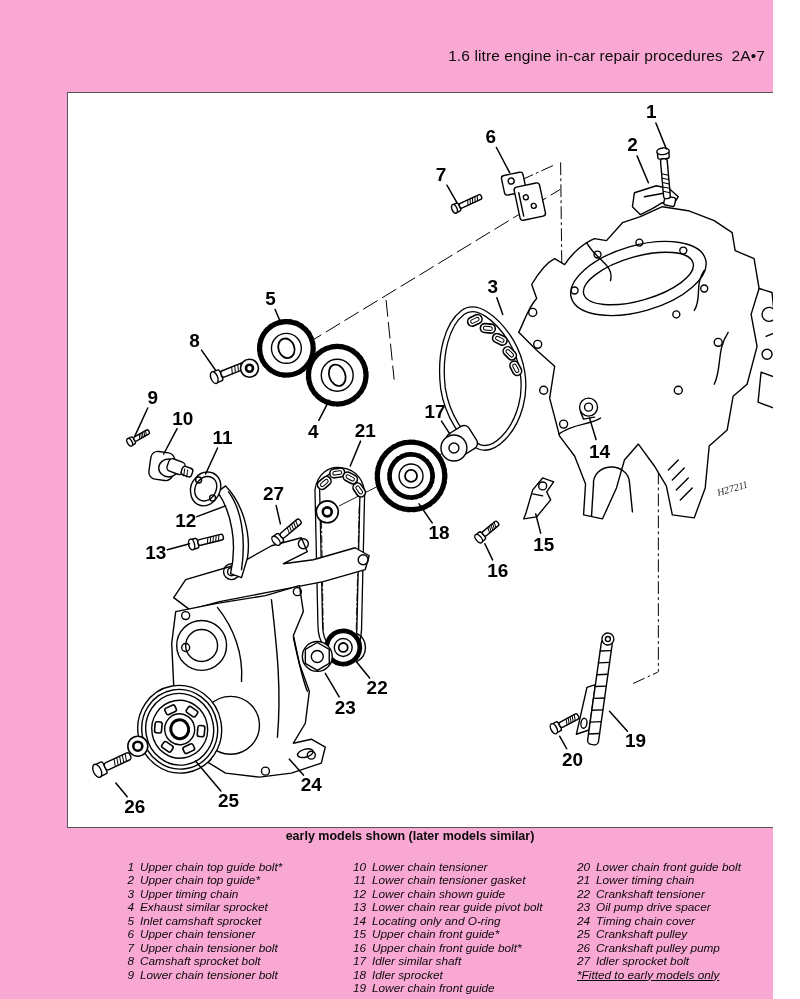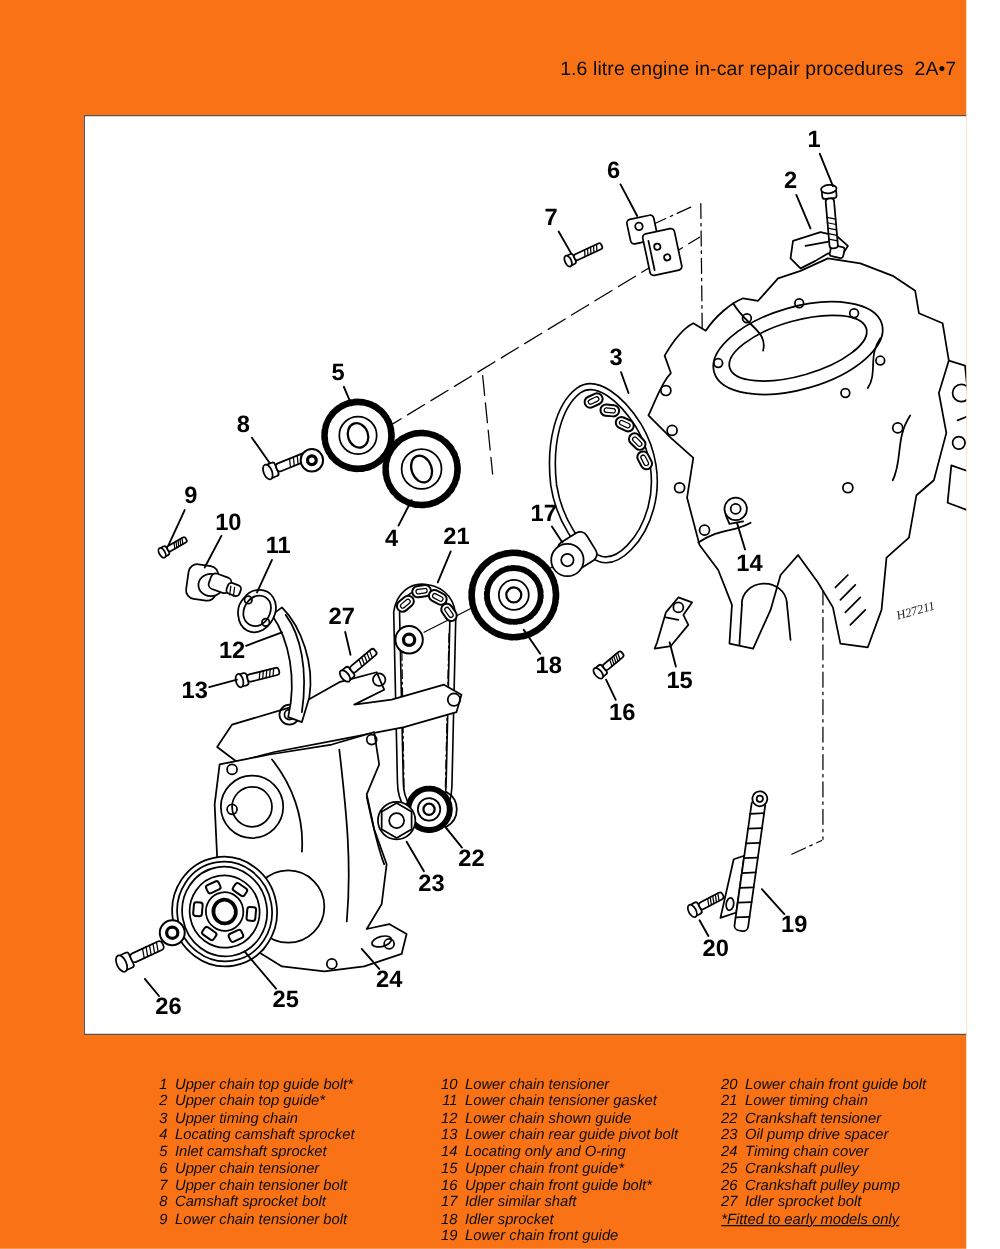--- a/index.html
+++ b/index.html
@@ -1,17 +1,17 @@
 <!DOCTYPE html>
 <html><head>
 <meta charset="utf-8">
 <style>
   html,body{margin:0;padding:0;}
   body{width:800px;height:999px;background:#ffffff;font-family:"Liberation Sans","DejaVu Sans",sans-serif;color:#0a0a0a;}
-  .page{position:relative;width:773px;height:999px;background:#f97316;overflow:hidden;}
+  .page{position:relative;width:773px;height:999px;background:#f9a8d4;overflow:hidden;}
   .header{position:absolute;top:47px;right:8px;font-size:15.5px;letter-spacing:.1px;}
   .frame{position:absolute;left:67px;top:92px;width:719px;height:736px;border:1.5px solid #555;box-sizing:border-box;background:#fff;}
   .frame svg{display:block;width:100%;height:100%;}
   .caption{position:absolute;left:34px;top:830px;width:752px;text-align:center;font-weight:700;font-size:12.5px;line-height:13.5px;}
   .plist{position:absolute;top:861px;font-style:italic;font-size:11.8px;line-height:13.45px;white-space:nowrap;}
   .c1{left:112px}.c2{left:344px}.c3{left:568px}
   .prow{display:flex;}
   .pnum{width:22px;text-align:right;margin-right:6px;flex:none;}
   .pfoot{padding-left:9px;text-decoration:underline;}
 </style>
@@ -459,38 +459,39 @@
             <g>
               <line x1="208.72675538727702" y1="413.6860945169015" x2="213" y2="432" stroke="#000" stroke-width="1.5"></line>
               <text x="206" y="402" text-anchor="middle" dominant-baseline="central" font-size="19" font-weight="bold" fill="#000" stroke="none" font-family="Liberation Sans, DejaVu Sans, sans-serif">27</text>
             </g>
           </g>
       </g>
     </svg>
   </div>
 
   <div class="caption">
+    <div>early models shown (later models similar)</div>
   </div>
 
   <div class="plist c1" id="col1">
       <div class="prow">
         <span class="pnum">1</span>
         <span>Upper chain top guide bolt*</span>
       </div>
       <div class="prow">
         <span class="pnum">2</span>
         <span>Upper chain top guide*</span>
       </div>
       <div class="prow">
         <span class="pnum">3</span>
         <span>Upper timing chain</span>
       </div>
       <div class="prow">
         <span class="pnum">4</span>
-        <span>Locating camshaft sprocket</span>
+        <span>Exhaust similar sprocket</span>
       </div>
       <div class="prow">
         <span class="pnum">5</span>
         <span>Inlet camshaft sprocket</span>
       </div>
       <div class="prow">
         <span class="pnum">6</span>
         <span>Upper chain tensioner</span>
       </div>
       <div class="prow">

